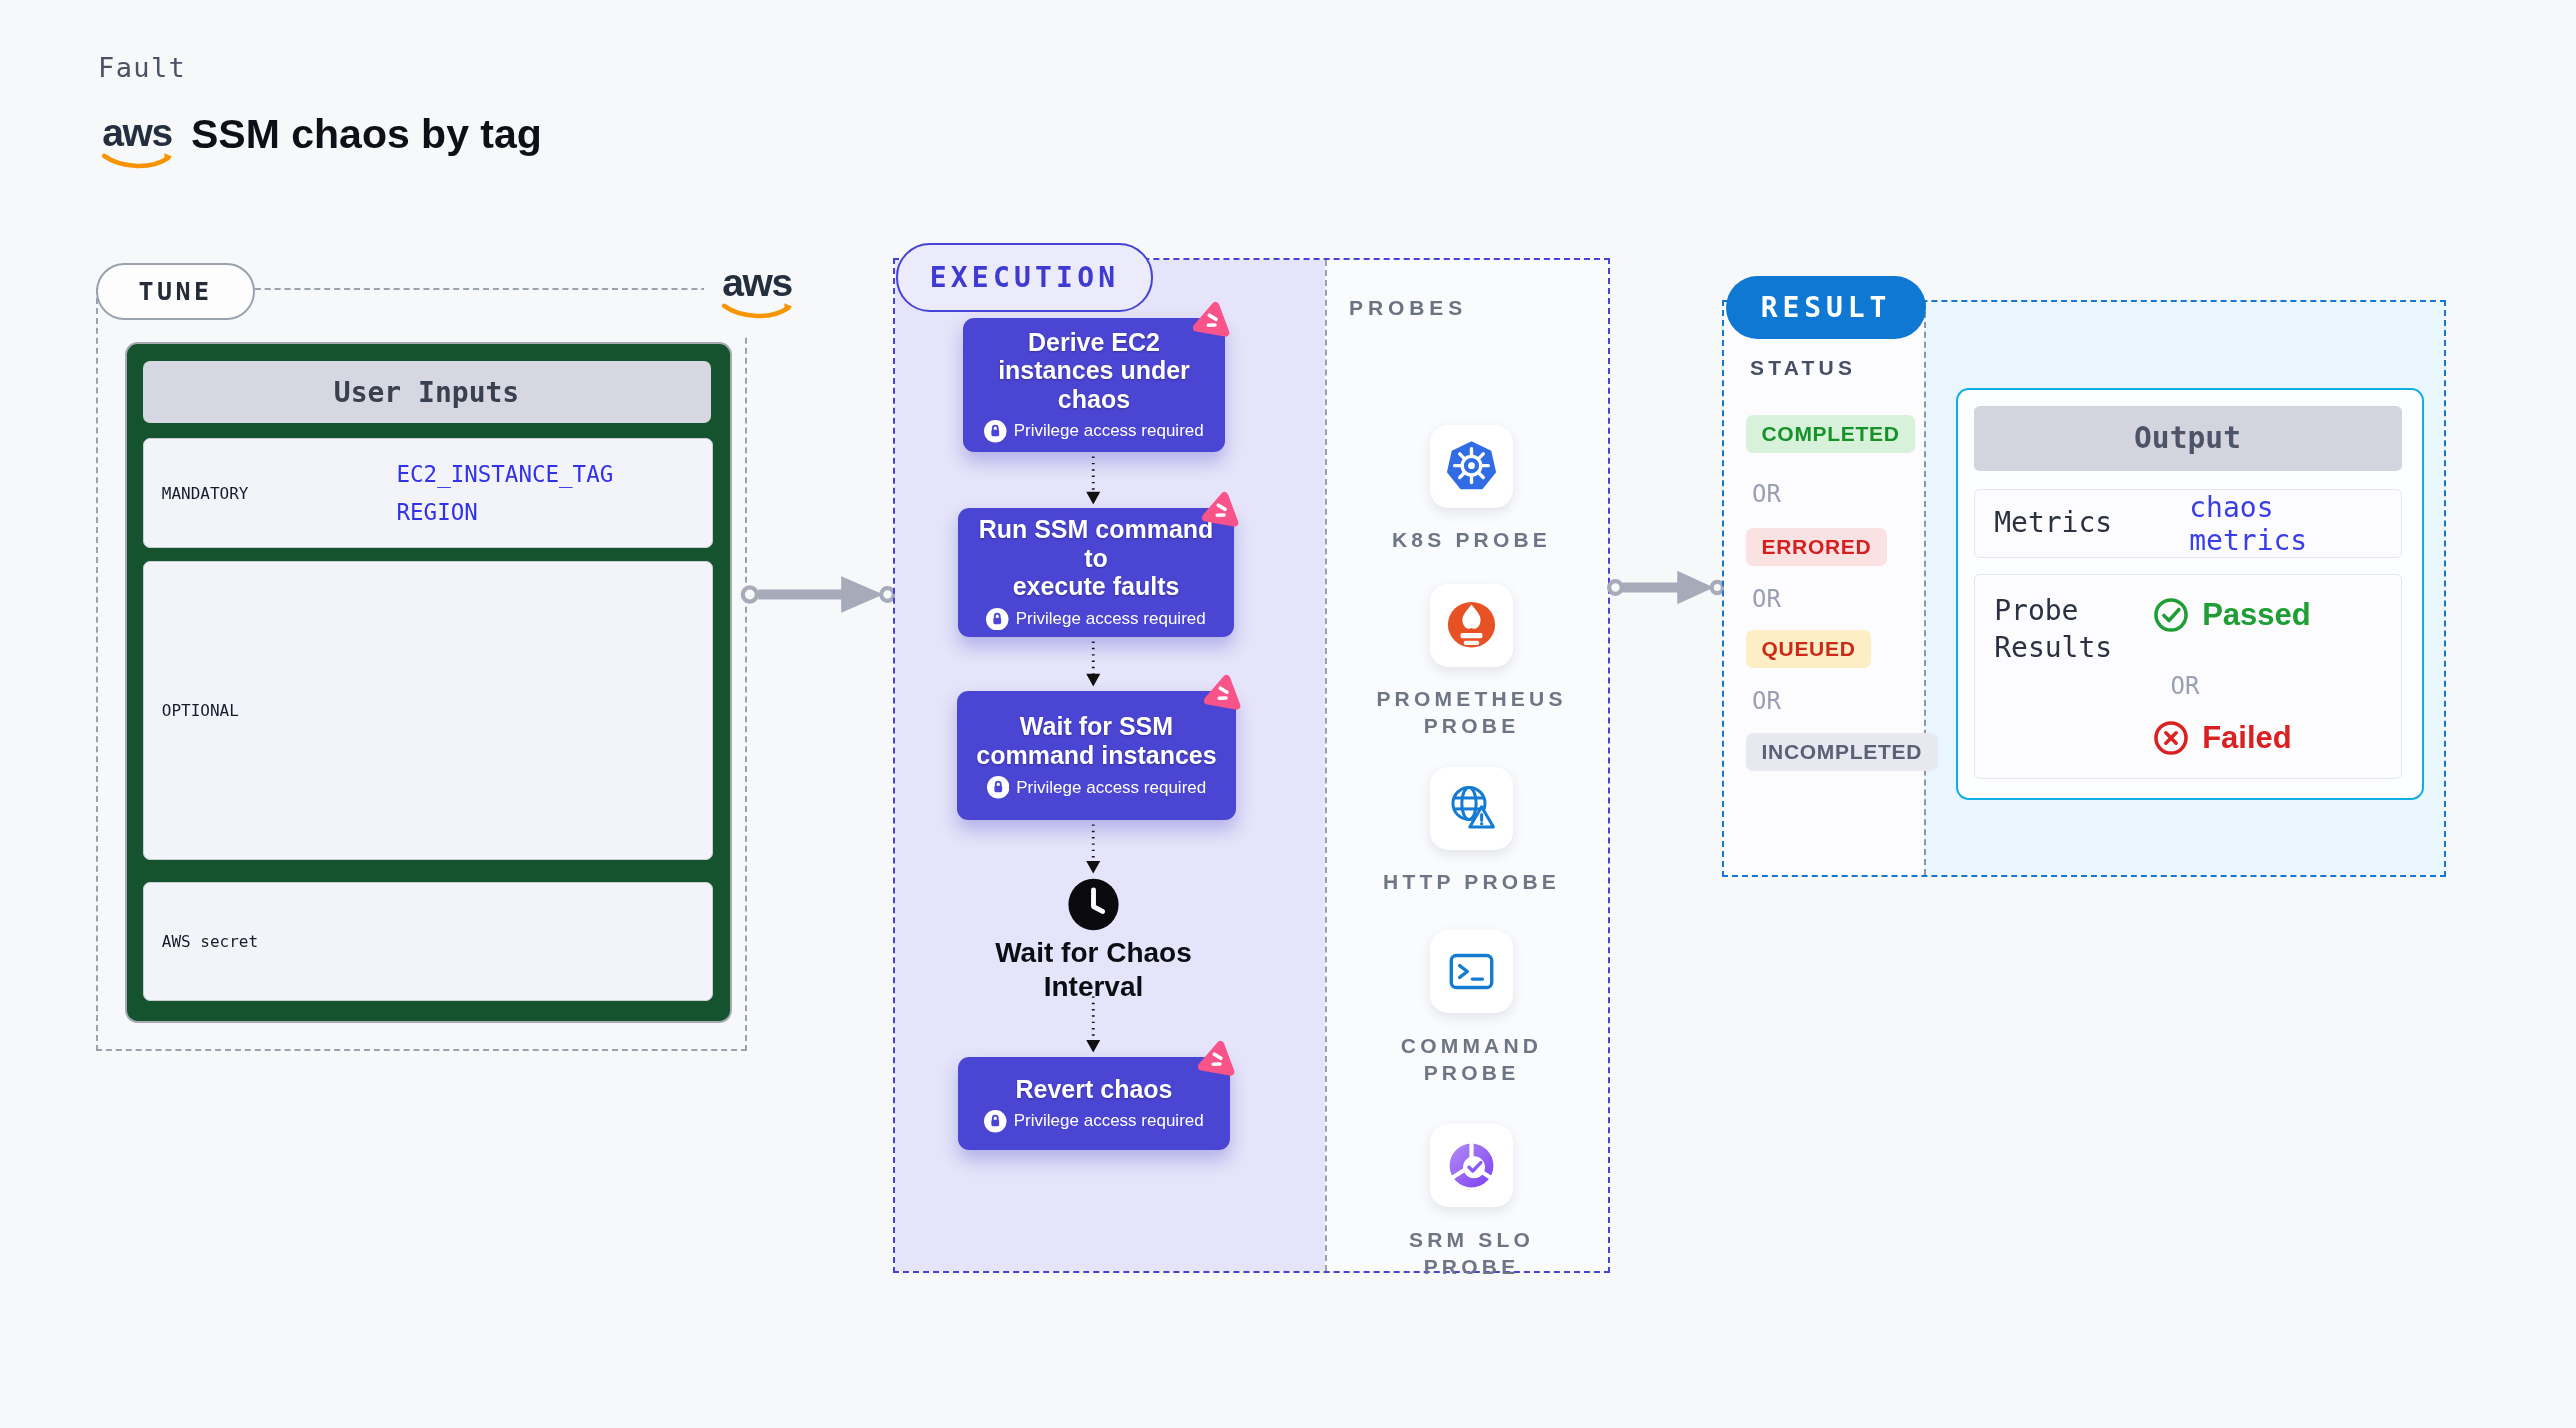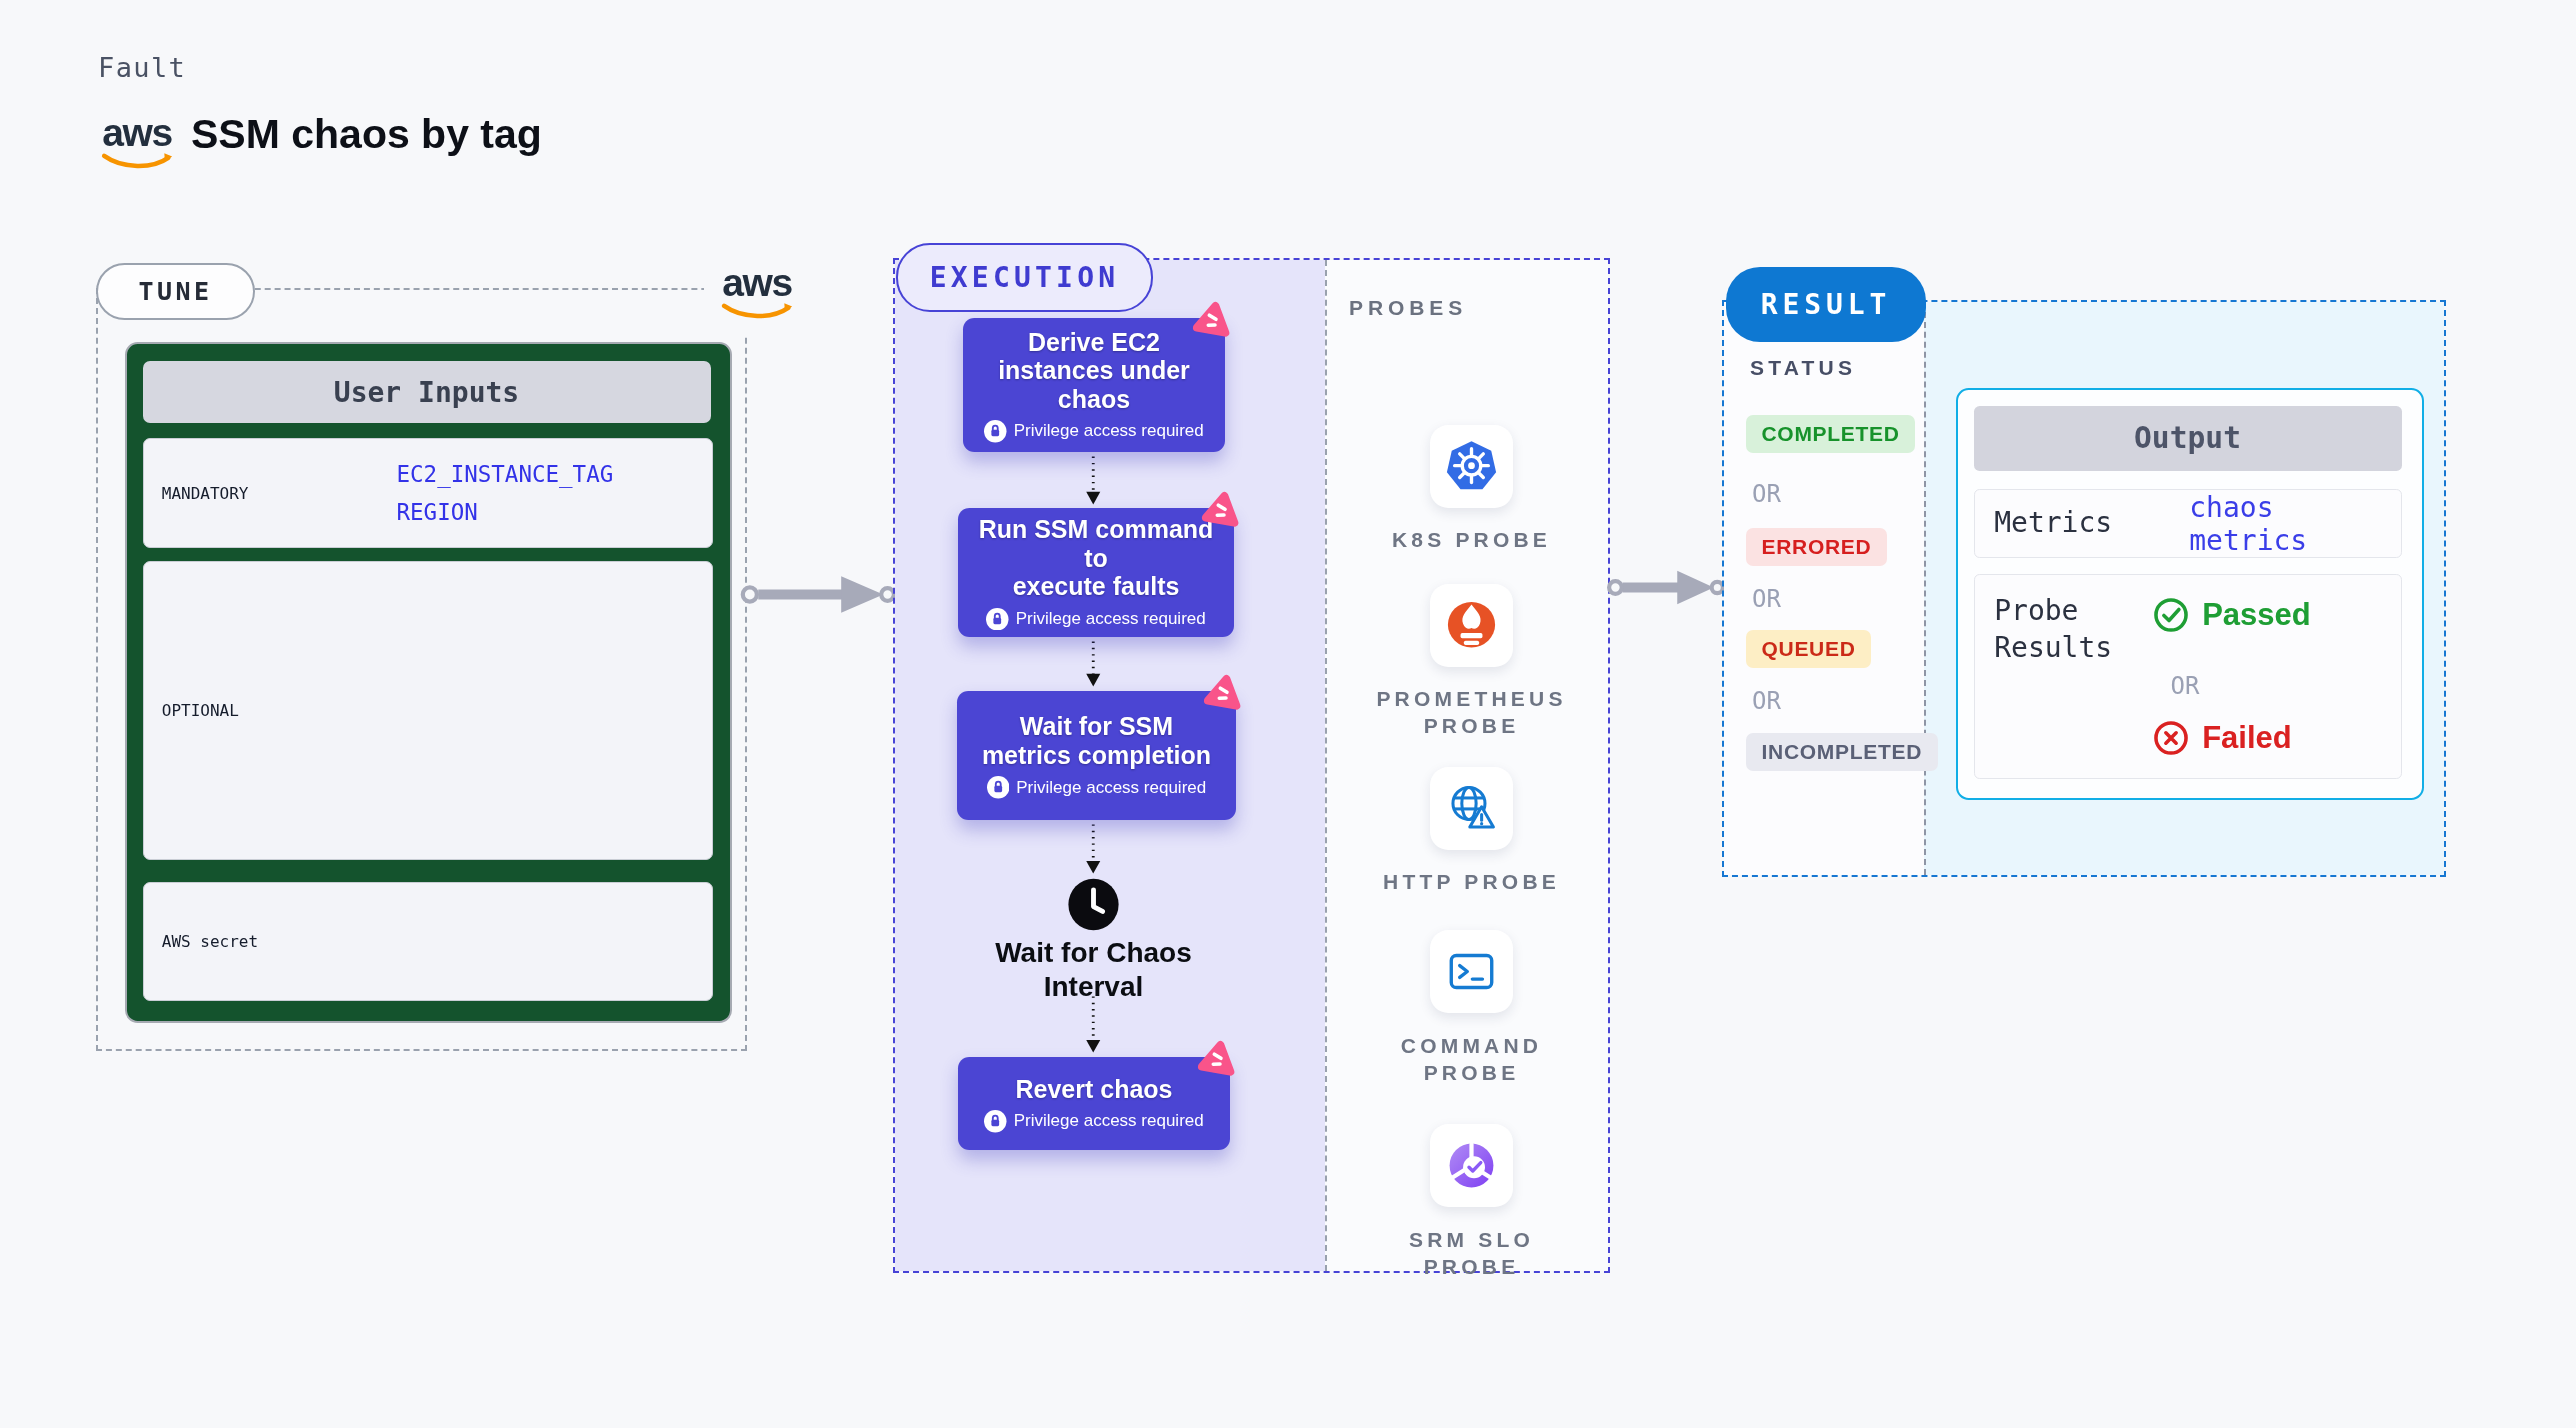--- a/index.html
+++ b/index.html
@@ -183,21 +183,21 @@
     <polygon points="6,48 26,48 16,66" fill="#111"></polygon>
   </svg>
 
   <div class="step" style="left:957px;top:691px;width:279px;height:129px;">
     <svg class="chaos-badge" width="44" height="39" viewBox="0 0 60 54">
       <path d="M30 8 L50 42 L10 42 Z" fill="#f9548a" stroke="#f9548a" stroke-width="11" stroke-linejoin="round"></path>
       <path d="M24 22 l10 4" stroke="#fff" stroke-width="5" stroke-linecap="round"></path>
       <path d="M34 34 l-9 2" stroke="#fff" stroke-width="5" stroke-linecap="round"></path>
     </svg>
     <div class="step-title pre">Wait for SSM
-metrics completion</div>
+command instances</div>
     <div class="priv">
       <svg width="22.5" height="22.5" viewBox="0 0 32 32">
         <circle cx="16" cy="16" r="16" fill="#ffffff"></circle>
         <rect x="10.5" y="14" width="11" height="9" rx="2" fill="#4b45d3"></rect>
         <path d="M12.5 14.5v-3a3.5 3.5 0 0 1 7 0v3" stroke="#4b45d3" stroke-width="2.6" fill="none"></path>
       </svg>
       <span>Privilege access required</span>
     </div>
   </div>
 
@@ -318,21 +318,21 @@
     <line x1="22" y1="32" x2="102" y2="32" stroke="#a7aab9" stroke-width="14"></line>
     <polygon points="100,8 100,56 152,32" fill="#a7aab9"></polygon>
     <circle cx="12" cy="32" r="9" fill="#f7f8fa" stroke="#a7aab9" stroke-width="6"></circle>
     <circle cx="157" cy="32" r="8" fill="#f7f8fa" stroke="#a7aab9" stroke-width="6"></circle>
   </svg>
 
   <div class="abs result-panel" style="left:1722px;top:300px;width:720px;height:573px;">
     <div class="abs" style="left:0;top:0;width:200px;height:100%;background:#fcfcfe;"></div>
     <div class="abs" style="left:200px;right:0;top:0;bottom:0;background:#e9f6fd;border-left:2.1px dashed #8e95a5;box-sizing:border-box;"></div>
   </div>
-  <div class="abs pill result-pill mono" style="left:1726px;top:267px;width:200px;height:75px;">RESULT</div>
+  <div class="abs pill result-pill mono" style="left:1726px;top:276px;width:200px;height:63px;">RESULT</div>
 
   <div class="abs status-title" style="left:1750px;top:356px;">STATUS</div>
 
   <div class="abs status-badge st-green" style="left:1746px;top:415px;">COMPLETED</div>
   <div class="abs or-text mono" style="left:1752px;top:480px;">OR</div>
   <div class="abs status-badge st-red" style="left:1746px;top:528px;">ERRORED</div>
   <div class="abs or-text mono" style="left:1752px;top:585px;">OR</div>
   <div class="abs status-badge st-yellow" style="left:1746px;top:630px;">QUEUED</div>
   <div class="abs or-text mono" style="left:1752px;top:687px;">OR</div>
   <div class="abs status-badge st-gray" style="left:1746px;top:733px;">INCOMPLETED</div>

